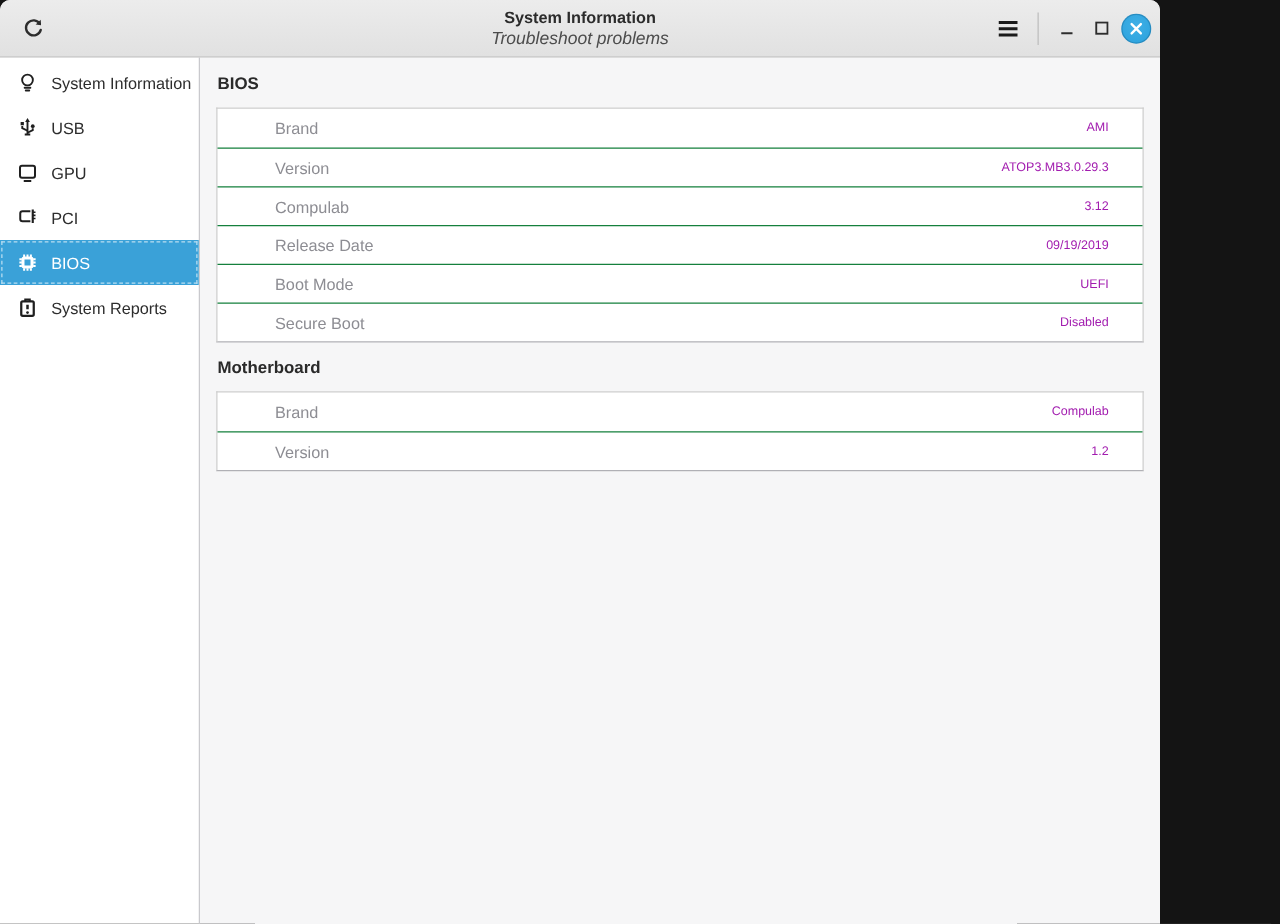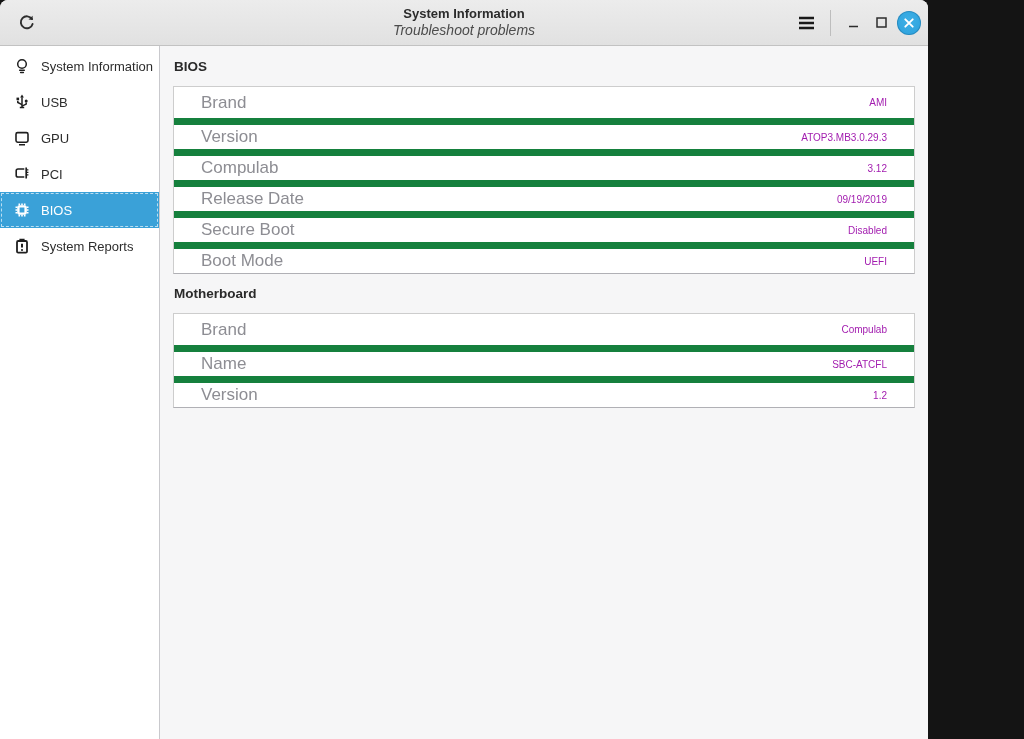--- a/index.html
+++ b/index.html
@@ -26,22 +26,22 @@
   .sidebar-item .icon { width:18px; height:18px; flex:0 0 18px; display:flex; align-items:center; justify-content:center; color:#1f1f1f; }
   .sidebar-item .label { white-space:nowrap; }
   .sidebar-item.selected { background:var(--accent,#3aa1d8); color:#ffffff; outline:1px dashed rgba(255,255,255,.65); outline-offset:-2px; }
   .sidebar-item.selected .icon { color:#ffffff; }
 
   .content { flex:1; background:#f6f6f7; padding:13px 13px 0 13px; overflow:hidden; }
   .section-heading { font-size:13.5px; font-weight:bold; color:#2a2a2a; margin:0 0 12px 1px; }
   .section + .section .section-heading { margin-top:12px; }
   .card { background:#ffffff; border:1px solid #cdcdcd; border-bottom-color:#b0b0b5; }
   .info-row { height:31px; display:flex; align-items:center; justify-content:space-between; padding:0 27px; }
-  .info-row + .info-row { border-top:7px solid #15803d; }
-  .info-label { font-size:17px; color:#8d8d93; }
+  .info-row + .info-row { border-top:1px solid #15803d; }
+  .info-label { font-size:13px; color:#8d8d93;margin-left:19px; }
   .info-value { font-size:10px; color:#a21caf; }
 
   svg { display:block; }
 </style>
 </head>
 <body>
 
 <div class="screen">
   <div class="window">
 
@@ -172,41 +172,37 @@
   </div>
               <div class="info-row">
     <span class="info-label">Compulab</span>
     <span class="info-value">3.12</span>
   </div>
               <div class="info-row">
     <span class="info-label">Release Date</span>
     <span class="info-value">09/19/2019</span>
   </div>
               <div class="info-row">
+    <span class="info-label">Boot Mode</span>
+    <span class="info-value">UEFI</span>
+  </div>
+              <div class="info-row">
     <span class="info-label">Secure Boot</span>
     <span class="info-value">Disabled</span>
-  </div>
-              <div class="info-row">
-    <span class="info-label">Boot Mode</span>
-    <span class="info-value">UEFI</span>
   </div>
             </div>
   </section>
           <section class="section">
     <h2 class="section-heading">Motherboard</h2>
     <div class="card">
               <div class="info-row">
     <span class="info-label">Brand</span>
     <span class="info-value">Compulab</span>
   </div>
               <div class="info-row">
-    <span class="info-label">Name</span>
-    <span class="info-value">SBC-ATCFL</span>
-  </div>
-              <div class="info-row">
     <span class="info-label">Version</span>
     <span class="info-value">1.2</span>
   </div>
             </div>
   </section>
         </main>
     </div>
 
   </div>
 </div>

